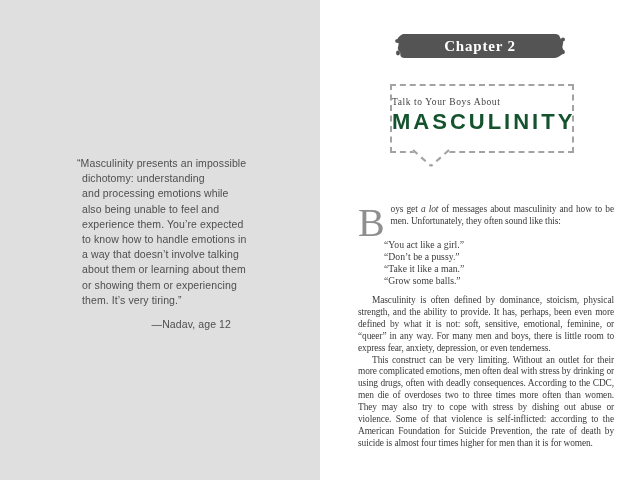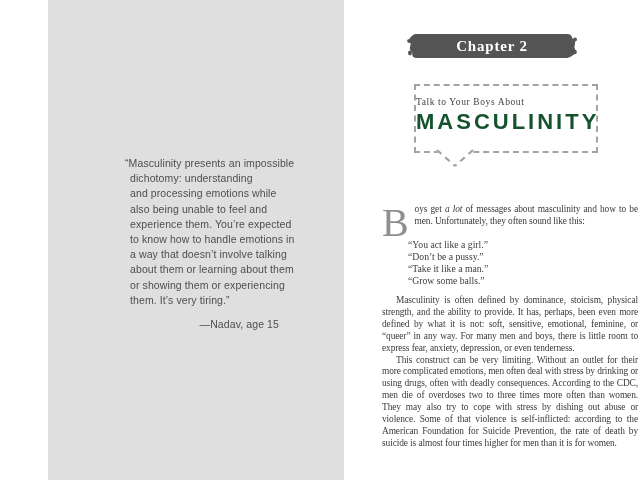--- a/index.html
+++ b/index.html
@@ -1,21 +1,21 @@
 <!DOCTYPE html>
 <html><head>
 <meta charset="utf-8">
 <style>
   html,body{margin:0;padding:0;background:#ffffff;}
   .spread{
     width:640px;height:480px;display:flex;overflow:hidden;
     font-family:"Liberation Serif", serif;position:relative;
   }
   .page{width:336px;height:480px;position:relative;box-sizing:border-box;overflow:hidden;}
-  .page-left{background:#dfdfdf;margin-left:48px;}
+  .page-left{background:#dfdfdf;}
   .page-right{background:#ffffff;}
 
   
   .pullquote{
     position:absolute;left:77px;top:156px;width:186px;
     font-family:"Liberation Sans", sans-serif;font-weight:300;
     font-size:10.5px;line-height:15.2px;color:#4e4e4e;letter-spacing:.1px;
   }
   .pq-line{white-space:nowrap;padding-left:5px;}
   .pq-line.first{padding-left:0;}
@@ -76,21 +76,21 @@
       <div class="pq-line first">“Masculinity presents an impossible</div>
       <div class="pq-line">dichotomy: understanding</div>
       <div class="pq-line">and processing emotions while</div>
       <div class="pq-line">also being unable to feel and</div>
       <div class="pq-line">experience them. You’re expected</div>
       <div class="pq-line">to know how to handle emotions in</div>
       <div class="pq-line">a way that doesn’t involve talking</div>
       <div class="pq-line">about them or learning about them</div>
       <div class="pq-line">or showing them or experiencing</div>
       <div class="pq-line">them. It’s very tiring.”</div>
-      <div class="pq-attr">—Nadav, age 15</div>
+      <div class="pq-attr">—Nadav, age 12</div>
     </div>
   </div>
 
   <div class="page page-right">
 
     <div class="banner-wrap">
       <div class="banner">
         <svg viewBox="0 0 172 28" aria-hidden="true">
           <path fill="#545454" d="M9,2 L162,2 C167,3 165,6 168,8 C171,11 167,14 169,17 C171,20 168,24 161,26 L10,26 C4,25 8,21 5,19 C2,16 6,13 4,10 C2,7 5,4 9,2 Z"></path>
           <ellipse fill="#545454" cx="3.5" cy="9" rx="2.4" ry="2"></ellipse>

